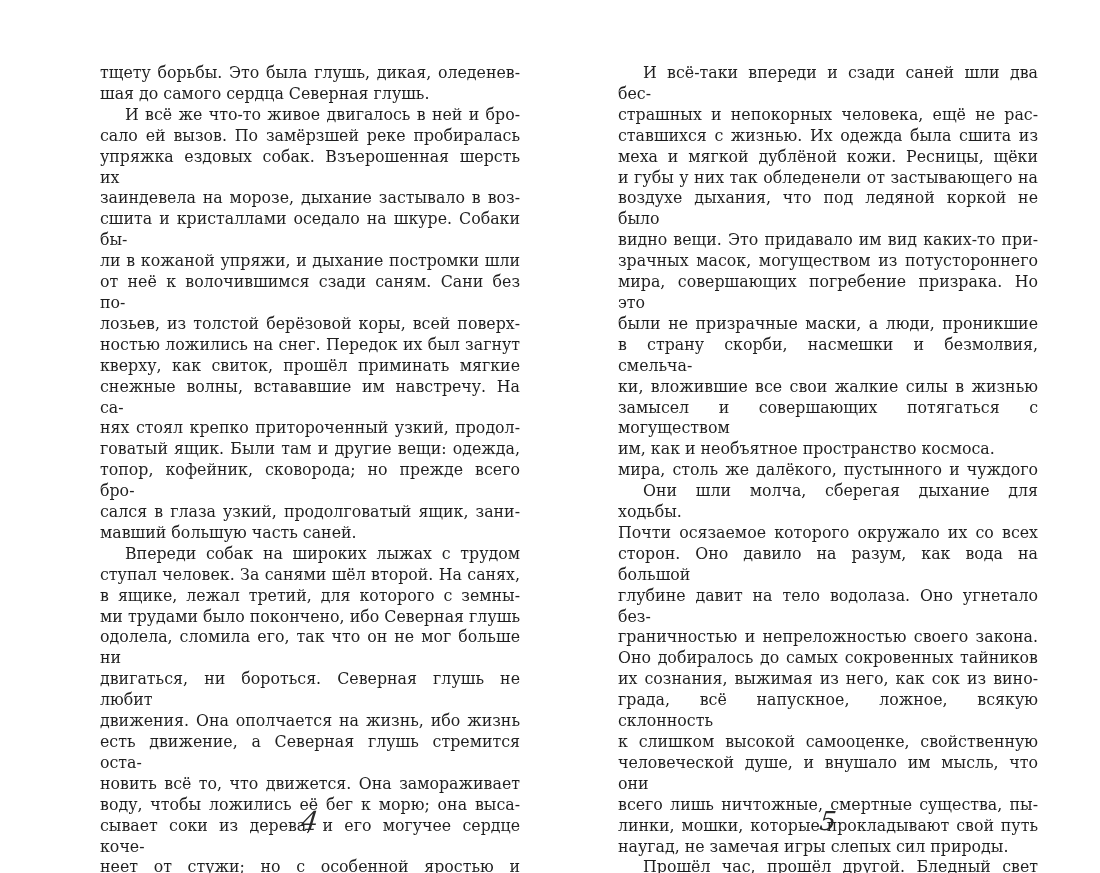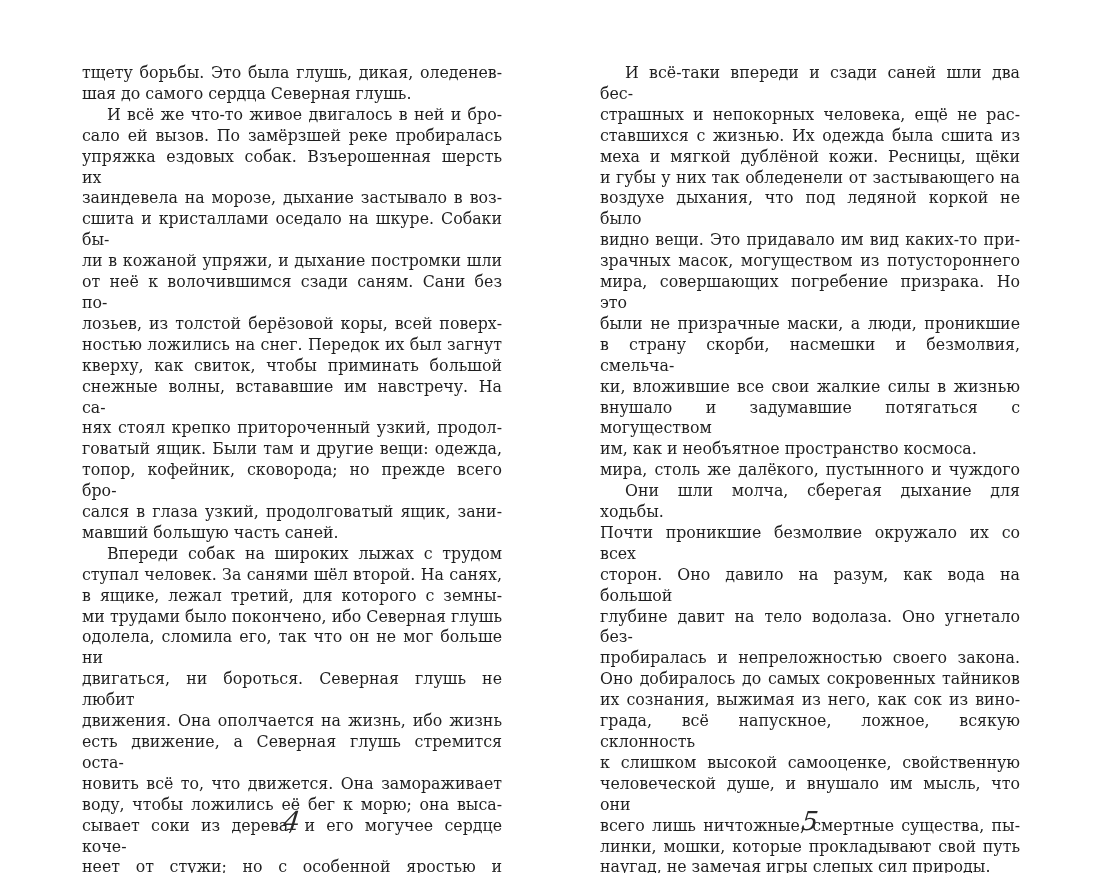--- a/index.html
+++ b/index.html
@@ -3,21 +3,21 @@
 <meta charset="utf-8">
 <style>
   * { margin: 0; padding: 0; box-sizing: border-box; }
   html, body {
     width: 1100px; height: 873px;
     background: #ffffff;
     font-family: "DejaVu Serif", "Liberation Serif", serif;
     overflow: hidden;
     position: relative;
   }
-  .spread { position: absolute; inset: 0; }
+  .spread { position: absolute; inset: 0; margin-left: 18px; }
   .page-text {
     position: absolute;
     top: 63px;
     width: 420px;
     color: #1f1f1f;
     font-size: 15.8px;
     line-height: 20.9px;
     text-rendering: optimizeLegibility;
   }
   .page-text.left  { left: 82px; }
@@ -59,21 +59,21 @@
       <div class="paragraph">
         <div class="line indent">И всё же что-то живое двигалось в ней и бро-</div>
         <div class="line">сало ей вызов. По замёрзшей реке пробиралась</div>
         <div class="line">упряжка ездовых собак. Взъерошенная шерсть их</div>
         <div class="line">заиндевела на морозе, дыхание застывало в воз-</div>
         <div class="line">сшита и кристаллами оседало на шкуре. Собаки бы-</div>
         <div class="line">ли в кожаной упряжи, и дыхание постромки шли</div>
         <div class="line">от неё к волочившимся сзади саням. Сани без по-</div>
         <div class="line">лозьев, из толстой берёзовой коры, всей поверх-</div>
         <div class="line">ностью ложились на снег. Передок их был загнут</div>
-        <div class="line">кверху, как свиток, чтобы приминать большой</div>
+        <div class="line">кверху, как свиток, прошёл приминать мягкие</div>
         <div class="line">снежные волны, встававшие им навстречу. На са-</div>
         <div class="line">нях стоял крепко притороченный узкий, продол-</div>
         <div class="line">говатый ящик. Были там и другие вещи: одежда,</div>
         <div class="line">топор, кофейник, сковорода; но прежде всего бро-</div>
         <div class="line">сался в глаза узкий, продолговатый ящик, зани-</div>
         <div class="line last">мавший большую часть саней.</div>
       </div>
       <div class="paragraph">
         <div class="line indent">Впереди собак на широких лыжах с трудом</div>
         <div class="line">ступал человек. За санями шёл второй. На санях,</div>
@@ -96,30 +96,30 @@
         <div class="line">ставшихся с жизнью. Их одежда была сшита из</div>
         <div class="line">меха и мягкой дублёной кожи. Ресницы, щёки</div>
         <div class="line">и губы у них так обледенели от застывающего на</div>
         <div class="line">воздухе дыхания, что под ледяной коркой не было</div>
         <div class="line">видно вещи. Это придавало им вид каких-то при-</div>
         <div class="line">зрачных масок, могуществом из потустороннего</div>
         <div class="line">мира, совершающих погребение призрака. Но это</div>
         <div class="line">были не призрачные маски, а люди, проникшие</div>
         <div class="line">в страну скорби, насмешки и безмолвия, смельча-</div>
         <div class="line">ки, вложившие все свои жалкие силы в жизнью</div>
-        <div class="line">внушало и задумавшие потягаться с могуществом</div>
+        <div class="line">замысел и совершающих потягаться с могуществом</div>
         <div class="line last">им, как и необъятное пространство космоса.</div>
         <div class="line">мира, столь же далёкого, пустынного и чуждого</div>
       </div>
       <div class="paragraph">
         <div class="line indent">Они шли молча, сберегая дыхание для ходьбы.</div>
-        <div class="line">Почти проникшие безмолвие окружало их со всех</div>
+        <div class="line">Почти осязаемое которого окружало их со всех</div>
         <div class="line">сторон. Оно давило на разум, как вода на большой</div>
         <div class="line">глубине давит на тело водолаза. Оно угнетало без-</div>
-        <div class="line">пробиралась и непреложностью своего закона.</div>
+        <div class="line">граничностью и непреложностью своего закона.</div>
         <div class="line">Оно добиралось до самых сокровенных тайников</div>
         <div class="line">их сознания, выжимая из него, как сок из вино-</div>
         <div class="line">града, всё напускное, ложное, всякую склонность</div>
         <div class="line">к слишком высокой самооценке, свойственную</div>
         <div class="line">человеческой душе, и внушало им мысль, что они</div>
         <div class="line">всего лишь ничтожные, смертные существа, пы-</div>
         <div class="line">линки, мошки, которые прокладывают свой путь</div>
         <div class="line last">наугад, не замечая игры слепых сил природы.</div>
       </div>
       <div class="paragraph">

